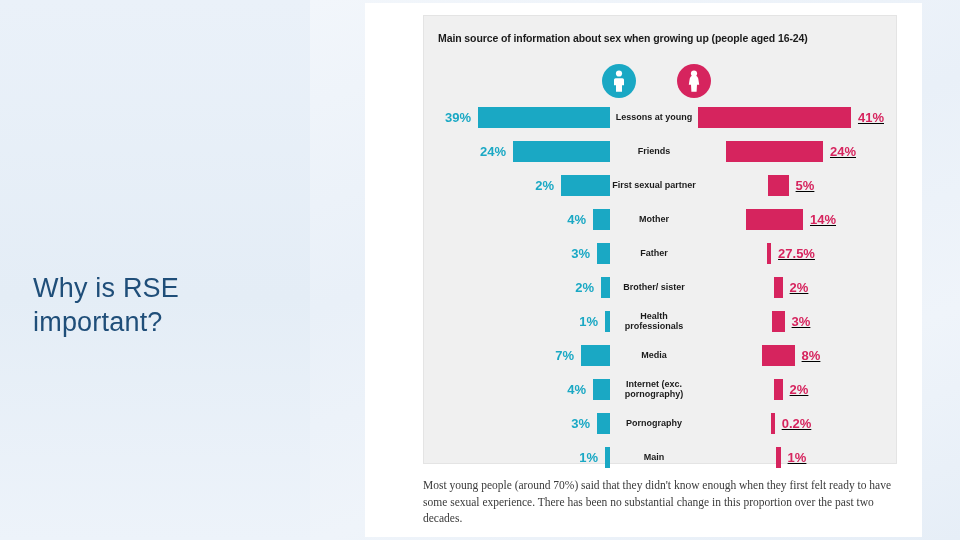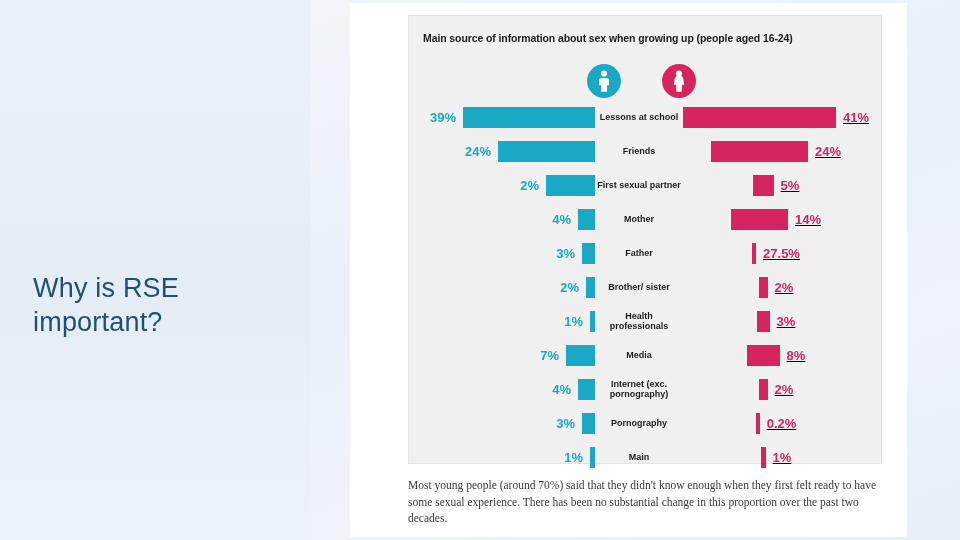--- a/index.html
+++ b/index.html
@@ -41,21 +41,21 @@
     color: #1f4e79;
     font-size: 27px;
     line-height: 1.25;
     font-weight: 400;
     letter-spacing: 0.2px;
   }
 
   
   .info-panel {
     position: absolute;
-    left: 350px;
+    left: 365px;
     top: 3px;
     width: 557px;
     height: 534px;
     background: #ffffff;
     box-sizing: border-box;
   }
   .chart-card {
     position: absolute;
     left: 58px;
     top: 12px;
@@ -205,21 +205,21 @@
       </div>
 
       <div class="rows">
 
         <div class="row">
           <div class="side left">
             <span class="val left">39%</span>
             <div class="bar left" style="width:158px"></div>
           </div>
           <div class="cat">
-              <span>Lessons at school</span>
+              <span>Lessons at young</span>
             </div>
           <div class="side right">
             <div class="bar right" style="width:166px"></div>
             <span class="val right">41%</span>
           </div>
         </div>
 
         <div class="row">
           <div class="side left">
             <span class="val left">24%</span>

